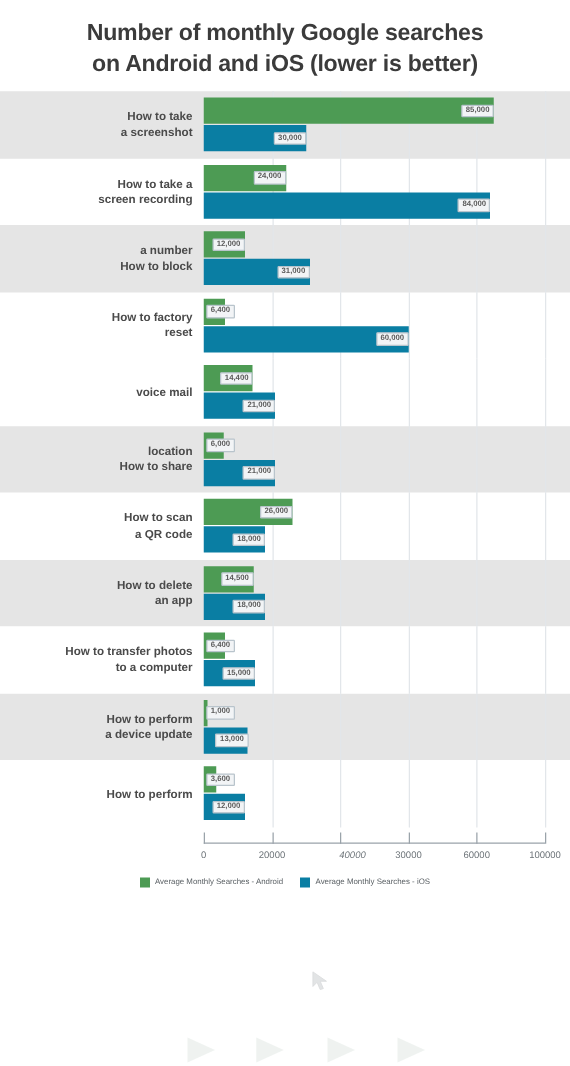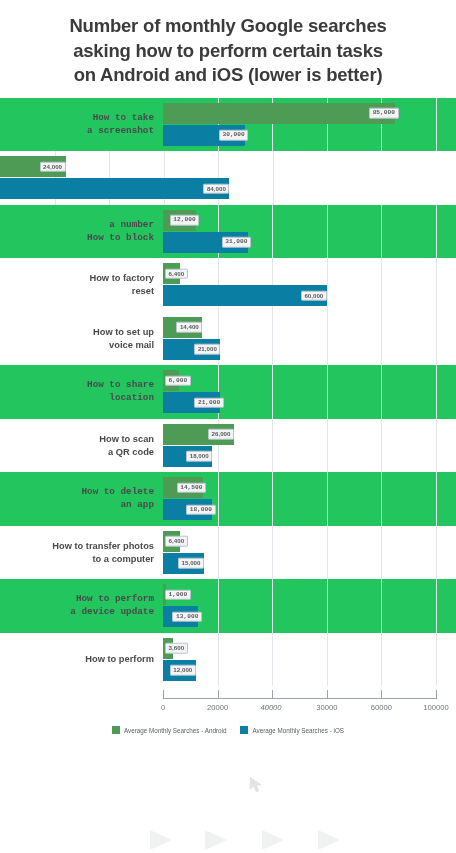--- a/index.html
+++ b/index.html
@@ -36,21 +36,21 @@
     width: 456px;
   }
   .rows { position: relative; }
 
   .row {
     position: relative;
     display: flex;
     align-items: center;
     height: 53.5px;
   }
-  .row.alt { background: #22c55e; font-family: Liberation Mono, monospace; }
+  .row.alt { background: #e5e5e5; }
 
   .row-label {
     width: 163px;
     flex: 0 0 163px;
     padding-right: 9px;
     text-align: right;
     font-size: 9.3px;
     font-weight: bold;
     color: #4a4a4a;
     line-height: 1.38;
@@ -189,21 +189,20 @@
     opacity: 0.16;
   }
 </style>
 </head>
 <body>
 
 <div id="chart-root">
 
   <div class="title-block">
     <div class="title-line">Number of monthly Google searches</div>
-    <div class="title-line">asking how to perform certain tasks</div>
     <div class="title-line">on Android and iOS (lower is better)</div>
   </div>
 
   <div class="plot-wrap">
     <div class="rows" id="rows-container">
         <div class="row alt">
           <div class="row-label">
             <div>How to take</div>
             <div>a screenshot</div>
           </div>
@@ -219,20 +218,24 @@
               <div class="bar android" style="width: 232.05px; background: rgb(77, 155, 84);"></div>
               <div class="bar-value" style="left: 206.05px;">85,000</div>
             </div>
             <div class="bar-row">
               <div class="bar ios" style="width: 81.9px; background: rgb(10, 126, 163);"></div>
               <div class="bar-value" style="left: 55.9px;">30,000</div>
             </div>
           </div>
         </div>
         <div class="row">
+          <div class="row-label">
+            <div>How to take a</div>
+            <div>screen recording</div>
+          </div>
           <div class="bars">
             <div class="gridlines">
               <div class="gridline" style="left: 54.6px;"></div>
               <div class="gridline" style="left: 109.2px;"></div>
               <div class="gridline" style="left: 163.8px;"></div>
               <div class="gridline" style="left: 218.4px;"></div>
               <div class="gridline" style="left: 273px;"></div>
             </div>
             <div class="bar-row">
               <div class="bar android" style="width: 65.52px; background: rgb(77, 155, 84);"></div>
@@ -285,21 +288,20 @@
               <div class="bar-value" style="left: 2px;">6,400</div>
             </div>
             <div class="bar-row">
               <div class="bar ios" style="width: 163.8px; background: rgb(10, 126, 163);"></div>
               <div class="bar-value" style="left: 137.8px;">60,000</div>
             </div>
           </div>
         </div>
         <div class="row">
           <div class="row-label">
-            <div>How to set up</div>
             <div>voice mail</div>
           </div>
           <div class="bars">
             <div class="gridlines">
               <div class="gridline" style="left: 54.6px;"></div>
               <div class="gridline" style="left: 109.2px;"></div>
               <div class="gridline" style="left: 163.8px;"></div>
               <div class="gridline" style="left: 218.4px;"></div>
               <div class="gridline" style="left: 273px;"></div>
             </div>
@@ -308,22 +310,22 @@
               <div class="bar-value" style="left: 13.312px;">14,400</div>
             </div>
             <div class="bar-row">
               <div class="bar ios" style="width: 57.33px; background: rgb(10, 126, 163);"></div>
               <div class="bar-value" style="left: 31.33px;">21,000</div>
             </div>
           </div>
         </div>
         <div class="row alt">
           <div class="row-label">
+            <div>location</div>
             <div>How to share</div>
-            <div>location</div>
           </div>
           <div class="bars">
             <div class="gridlines">
               <div class="gridline" style="left: 54.6px;"></div>
               <div class="gridline" style="left: 109.2px;"></div>
               <div class="gridline" style="left: 163.8px;"></div>
               <div class="gridline" style="left: 218.4px;"></div>
               <div class="gridline" style="left: 273px;"></div>
             </div>
             <div class="bar-row">
@@ -453,21 +455,21 @@
       </div>
 
     <div class="axis-area">
       <div class="axis-inner" id="axis-inner">
         <div class="axis-line"></div>
       <div class="axis-tick" style="left: 0px;"></div>
           <div class="axis-tick-label" style="left: 0px;">0</div>
           <div class="axis-tick" style="left: 54.6px;"></div>
           <div class="axis-tick-label" style="left: 54.6px;">20000</div>
           <div class="axis-tick" style="left: 109.2px;"></div>
-          <div class="axis-tick-label" style="left: 108px; font-style: italic;">40000</div>
+          <div class="axis-tick-label" style="left: 119px; font-style: italic;">40000</div>
           <div class="axis-tick" style="left: 163.8px;"></div>
           <div class="axis-tick-label" style="left: 163.8px;">30000</div>
           <div class="axis-tick" style="left: 218.4px;"></div>
           <div class="axis-tick-label" style="left: 218.4px;">60000</div>
           <div class="axis-tick" style="left: 273px;"></div>
           <div class="axis-tick-label" style="left: 273px;">100000</div>
         </div>
     </div>
 
     <div class="legend" id="legend">

